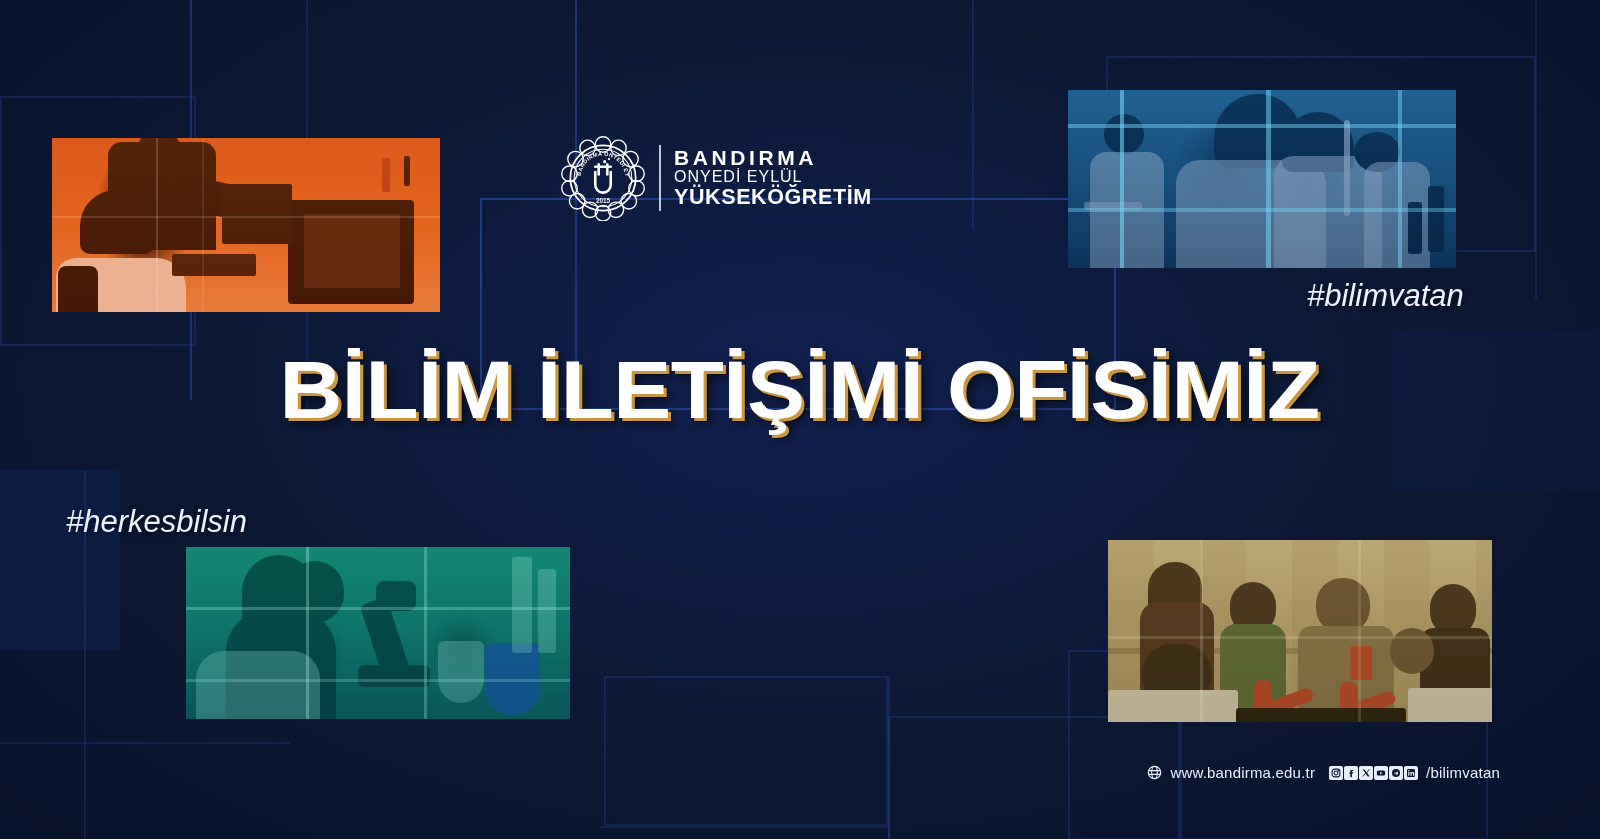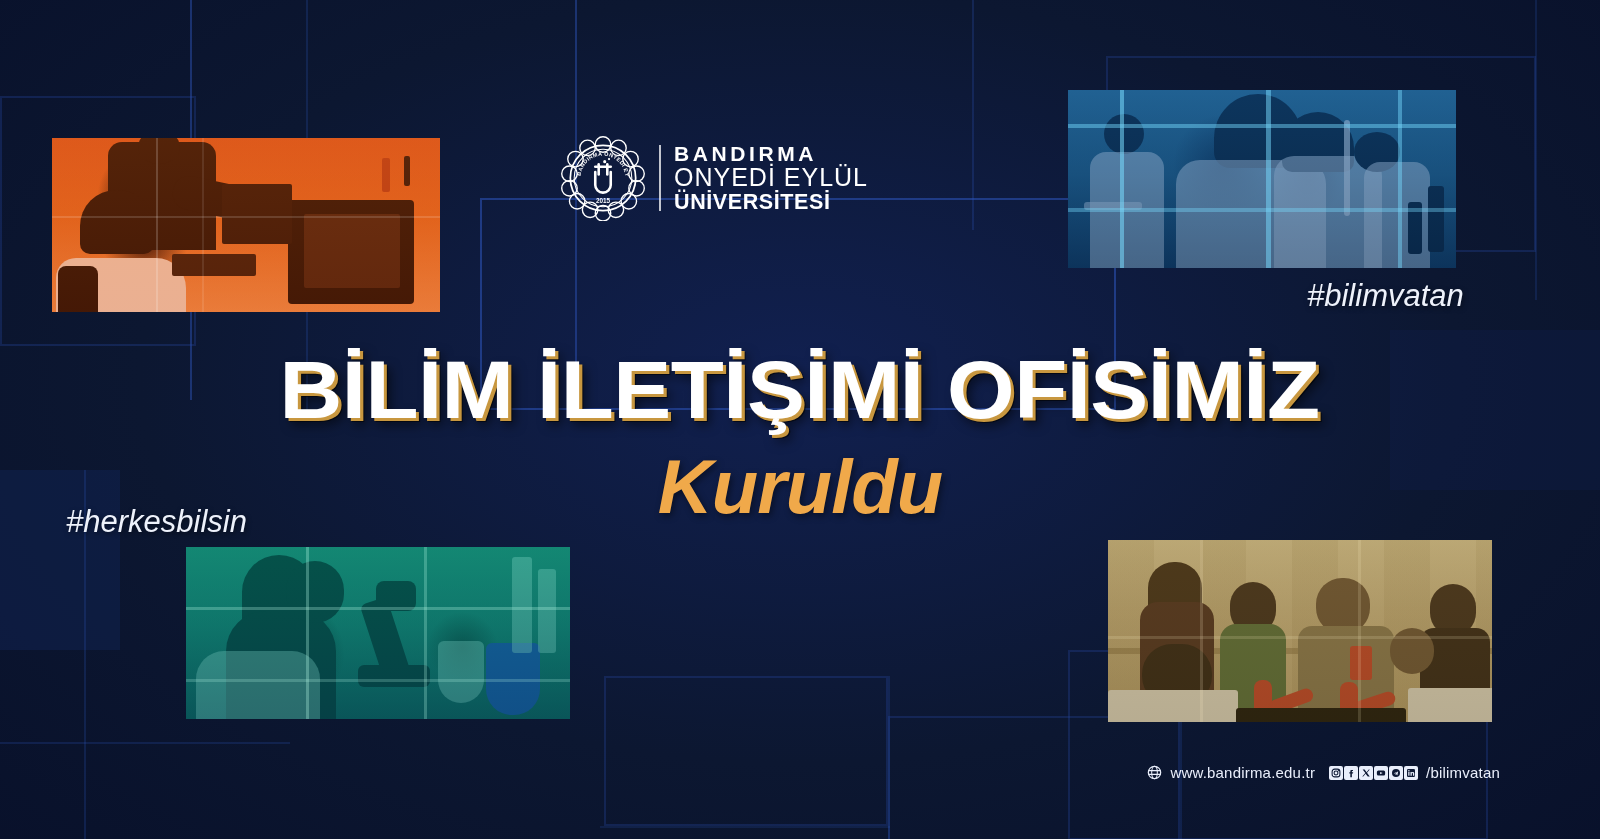--- a/index.html
+++ b/index.html
@@ -105,21 +105,21 @@
   #yok-logo .mark { width:168px; height:62px; }
   #yok-logo .caption {
     color:#ffffff; font-size:12.5px; font-weight:700;
     letter-spacing:2.0px; white-space:nowrap;
   }
   #bandirma-logo { display:flex; align-items:center; gap:13px; }
   #seal { width:86px; height:86px; }
   #logo-sep { width:2px; height:66px; background:rgba(255,255,255,.75); }
   #uni-name { display:flex; flex-direction:column; line-height:1.0; }
   #uni-name .l1 { color:#fff; font-size:21px; font-weight:700; letter-spacing:3.6px; }
-  #uni-name .l2 { color:#fff; font-size:25px; font-weight:400; letter-spacing:1.0px; margin-top:1px;}
+  #uni-name .l2 { color:#fff; font-size:16px; font-weight:400; letter-spacing:1.0px; margin-top:1px;}
   #uni-name .l3 { color:#fff; font-size:21.5px; font-weight:700; letter-spacing:0.6px; margin-top:2px;}
 
   
   #headline {
     position:absolute; left:0; right:0; top:343px;
     text-align:center;
   }
   #headline-main {
     display:inline-block;
     color:#ffffff;
@@ -350,28 +350,27 @@
         <circle cx="52" cy="31" r="1.8" fill="#ffffff"></circle>
         <circle cx="57" cy="28" r="1.3" fill="#ffffff"></circle>
         <text x="50" y="79" text-anchor="middle" font-family="Liberation Sans, sans-serif" font-size="7.4" font-weight="700" fill="#ffffff">2015</text>
       </svg>
 
       <div id="logo-sep"></div>
 
       <div id="uni-name">
         <div class="l1">BANDIRMA</div>
         <div class="l2">ONYEDİ EYLÜL</div>
-        <div class="l3">ÜNİVERSİTESİ</div>
+        <div class="l3">YÜKSEKÖĞRETİM</div>
       </div>
     </div>
   </div>
 
   <div id="headline">
     <div id="headline-main">BİLİM İLETİŞİMİ OFİSİMİZ</div>
-    <div id="headline-sub">Kuruldu</div>
   </div>
 
   <div id="hashtag-left">#herkesbilsin</div>
   <div id="hashtag-right">#bilimvatan</div>
 
   <div id="footer">
     <svg class="globe" viewBox="0 0 16 16">
       <circle cx="8" cy="8" r="6.6" fill="none" stroke="#e9eefb" stroke-width="1.3"></circle>
       <ellipse cx="8" cy="8" rx="3" ry="6.6" fill="none" stroke="#e9eefb" stroke-width="1.1"></ellipse>
       <path d="M1.6,6 H14.4 M1.6,10 H14.4" stroke="#e9eefb" stroke-width="1.1"></path>

